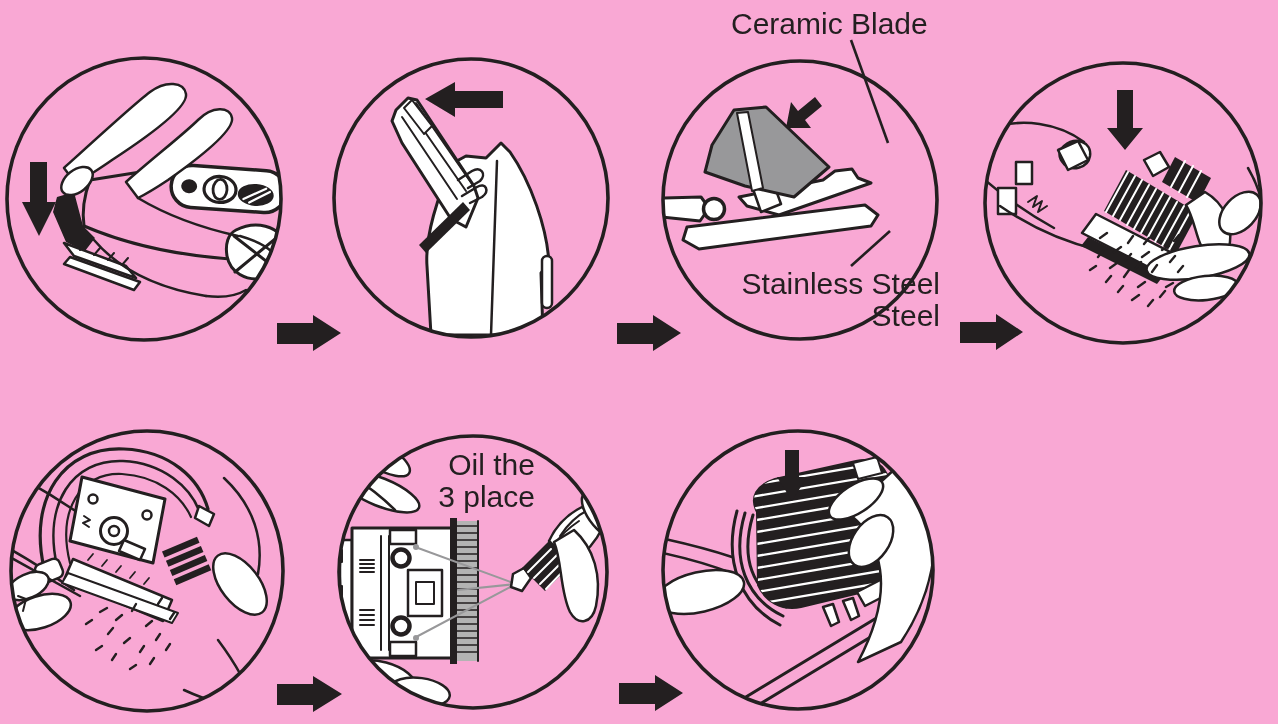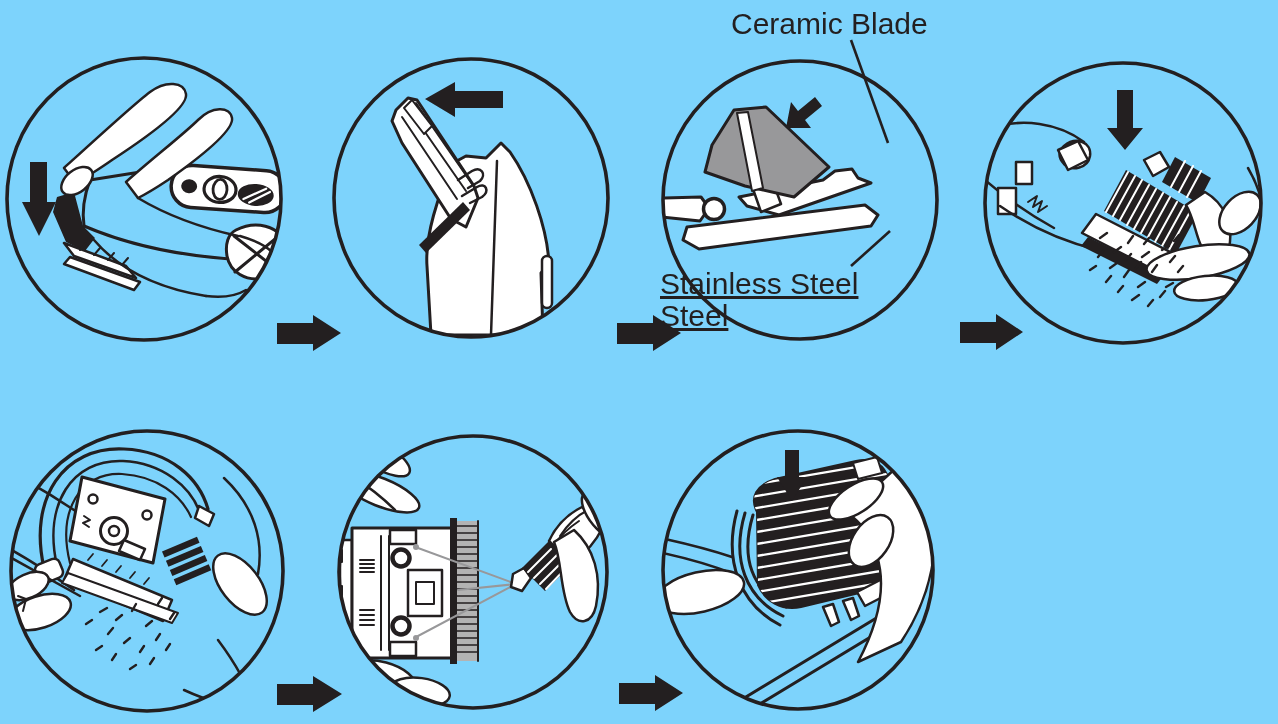--- a/index.html
+++ b/index.html
@@ -1,32 +1,32 @@
 <!DOCTYPE html>
 <html><head>
 <meta charset="utf-8">
 <style>
   html,body{margin:0;padding:0;background:#ffffff;}
   .canvas{
     position:relative;
     width:1278px;height:724px;
-    background:#7dd3fc;
+    background:#f9a8d4;
     overflow:hidden;
     font-family:"Liberation Sans", sans-serif;
   }
   .canvas svg{position:absolute;left:0;top:0;}
   .label{
     position:absolute;
     color:#231f20;
     font-size:30px;
     line-height:32px;
     white-space:nowrap;
     letter-spacing:0;
   }
-  .label.center{text-align:left;text-decoration:underline;}
+  .label.center{text-align:right;}
 </style>
 </head>
 <body>
 
 <div class="canvas">
 
 <svg width="1278" height="724" viewBox="0 0 1278 724">
   <defs>
     <clipPath id="clip1">
           <ellipse cx="144" cy="199" rx="136" ry="140"></ellipse>
@@ -286,14 +286,18 @@
   <polygon points="619,683 655,683 655,675 683,693 655,711 655,704 619,704" fill="#231f20"></polygon>
 </svg>
 
   <div class="label" style="left:731px;top:8px">Ceramic Blade</div>
 
   <div class="label center" style="left:660px;top:268px;width:280px">
     <div>Stainless Steel</div>
     <div>Steel</div>
   </div>
 
+  <div class="label center" style="left:435px;top:449px;width:100px">
+    <div>Oil the</div>
+    <div>3 place</div>
+  </div>
 
 </div>
 
 </body></html>

